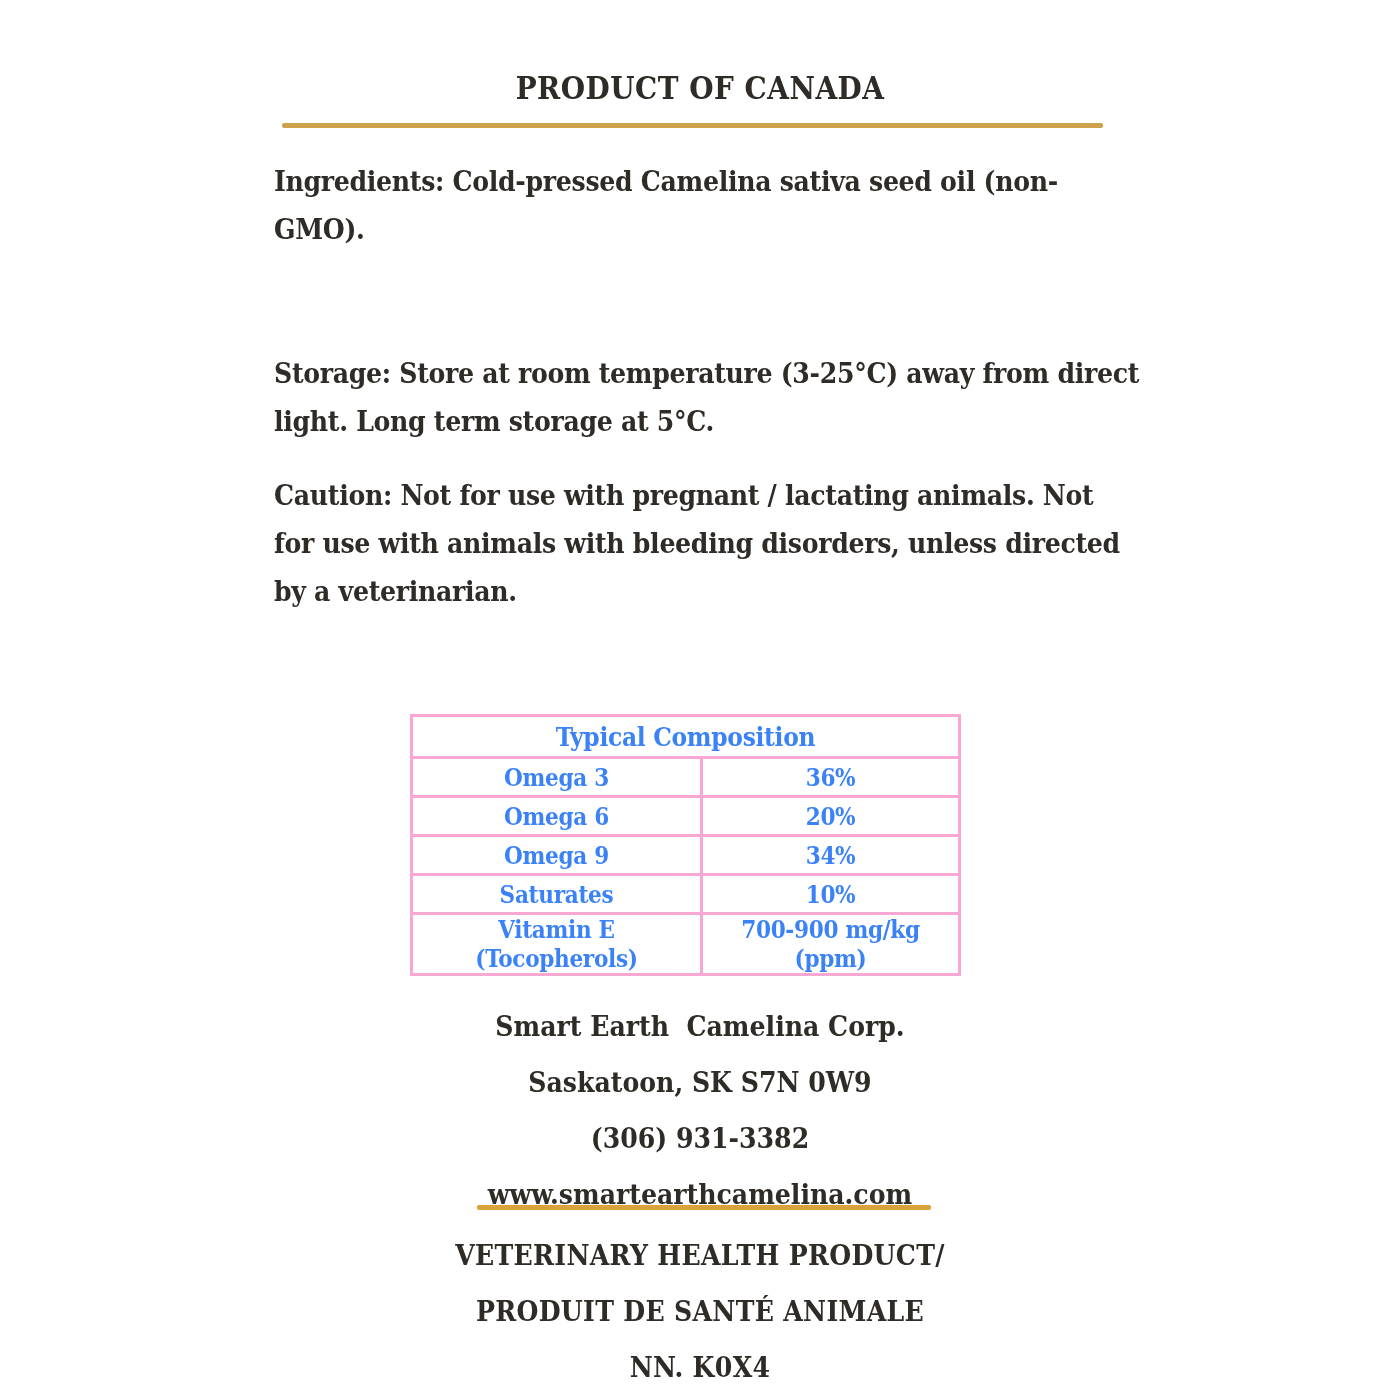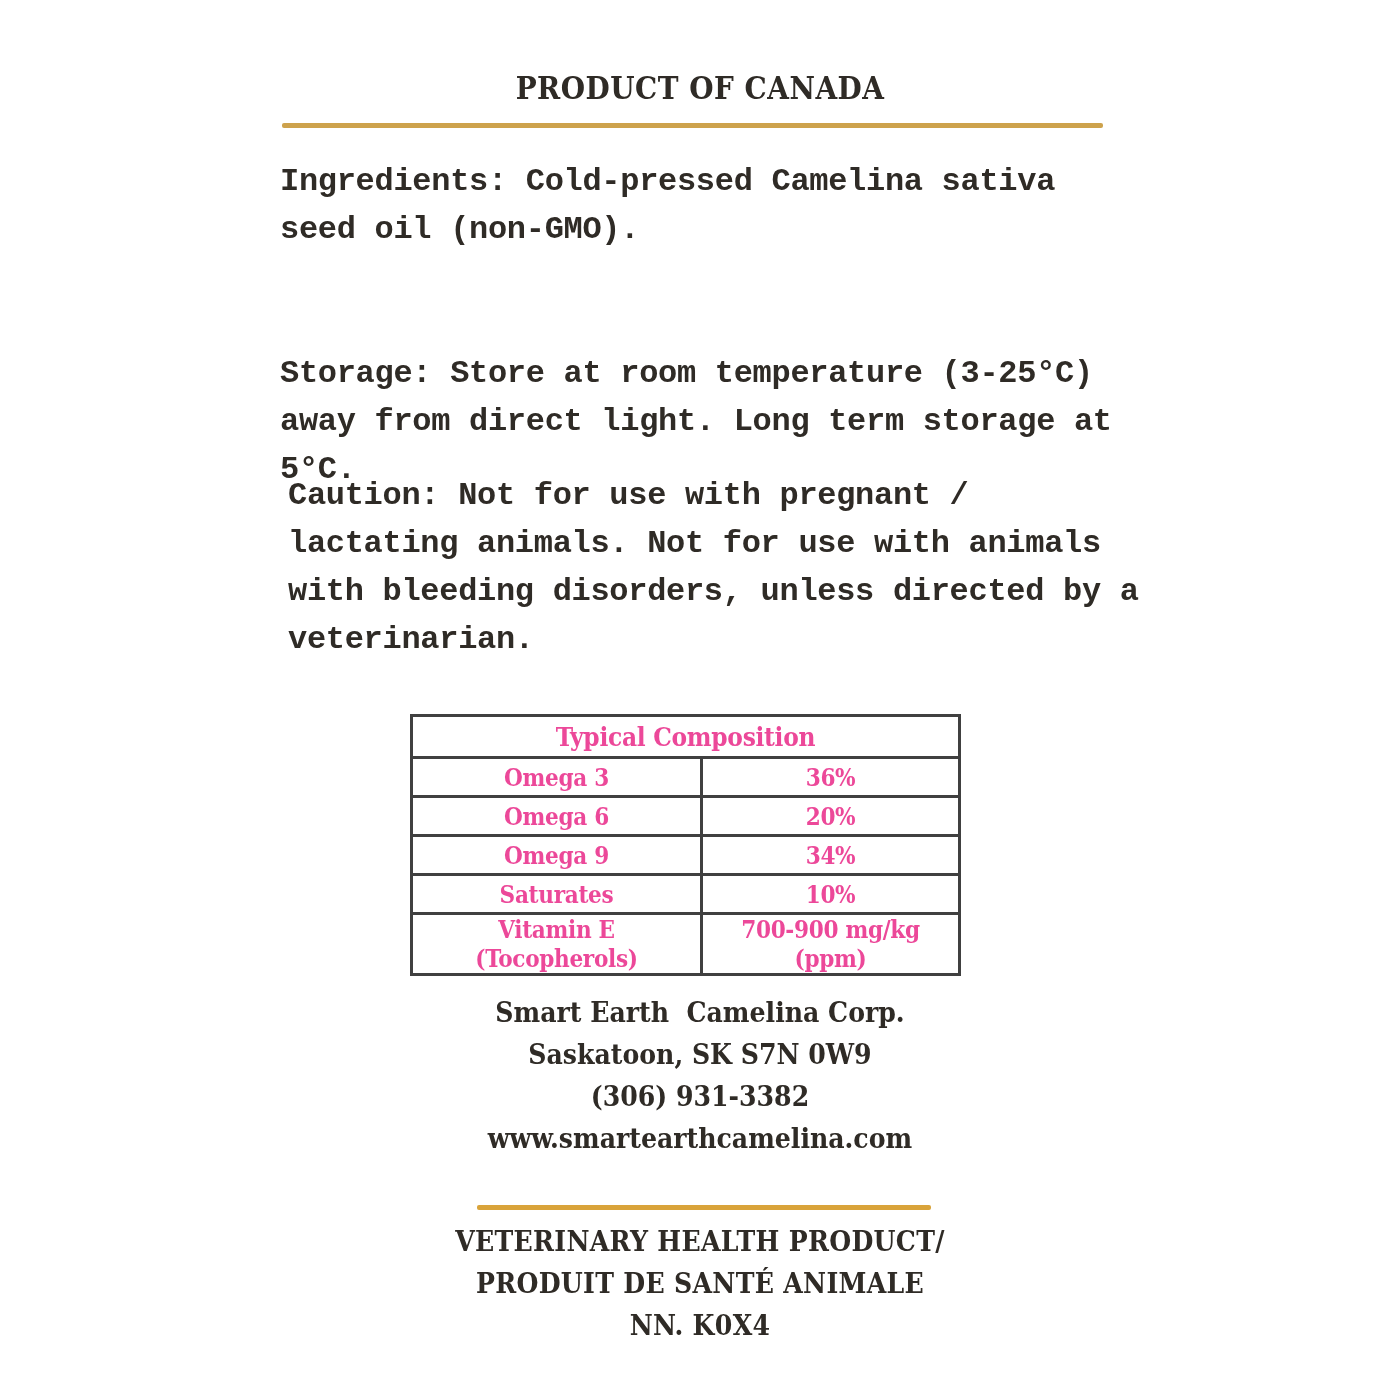--- a/index.html
+++ b/index.html
@@ -39,50 +39,49 @@
     background: #cda24c;
   }
   .divider-bottom {
     top: 1205px;
     left: 477px;
     width: 454px;
     background: #d9a33a;
   }
   .para {
     position: absolute;
-    left: 280px;
+    left: 274px;
     width: 866px;
-    font-size: 32px;
+    font-size: 28px;
     line-height: 48px;
     letter-spacing: -0.3px;
-    font-family: Liberation Mono, monospace;
   }
   .para-ingredients { top: 158px; }
   .para-dosage     { top: 284px; }
   .para-storage    { top: 350px; }
-  .para-caution    { top: 472px; margin-left: 8px; }
+  .para-caution    { top: 472px; }
   .para-warning    { top: 630px; }
 
   .comp-table {
     position: absolute;
     top: 714px;
     left: 410px;
     border-collapse: collapse;
     table-layout: fixed;
   }
   .comp-table th, .comp-table td {
-    border: 3px solid #404040;
+    border: 3px solid #f9a8d4;
     font-family: "DejaVu Serif", "Liberation Serif", serif;
     font-size: 24px;
     font-weight: 700;
     letter-spacing: -0.3px;
     text-align: center;
     vertical-align: middle;
     padding: 0 4px;
-    color: #ec4899;
+    color: #3b82f6;
   }
   .comp-table th { height: 39px; font-size: 26px; }
   .comp-table td { height: 36px; }
   .col-name  { width: 290px; }
   .col-value { width: 258px; }
 
   .center-block {
     position: absolute;
     left: 0;
     width: 100%;
@@ -92,21 +91,21 @@
     top: 992px;
     font-size: 28px;
     line-height: 42px;
   }
   .footer-block {
     top: 1221px;
     font-size: 28px;
     line-height: 42px;
     letter-spacing: 0.3px;
   }
-  .line { white-space: pre-wrap; }
+  .line { white-space: pre-wrap; margin-top: 14px; }
 </style>
 </head>
 <body>
 
 <div class="page">
 
   <div class="title">PRODUCT OF CANADA</div>
 
   <div class="divider divider-top"></div>
 

